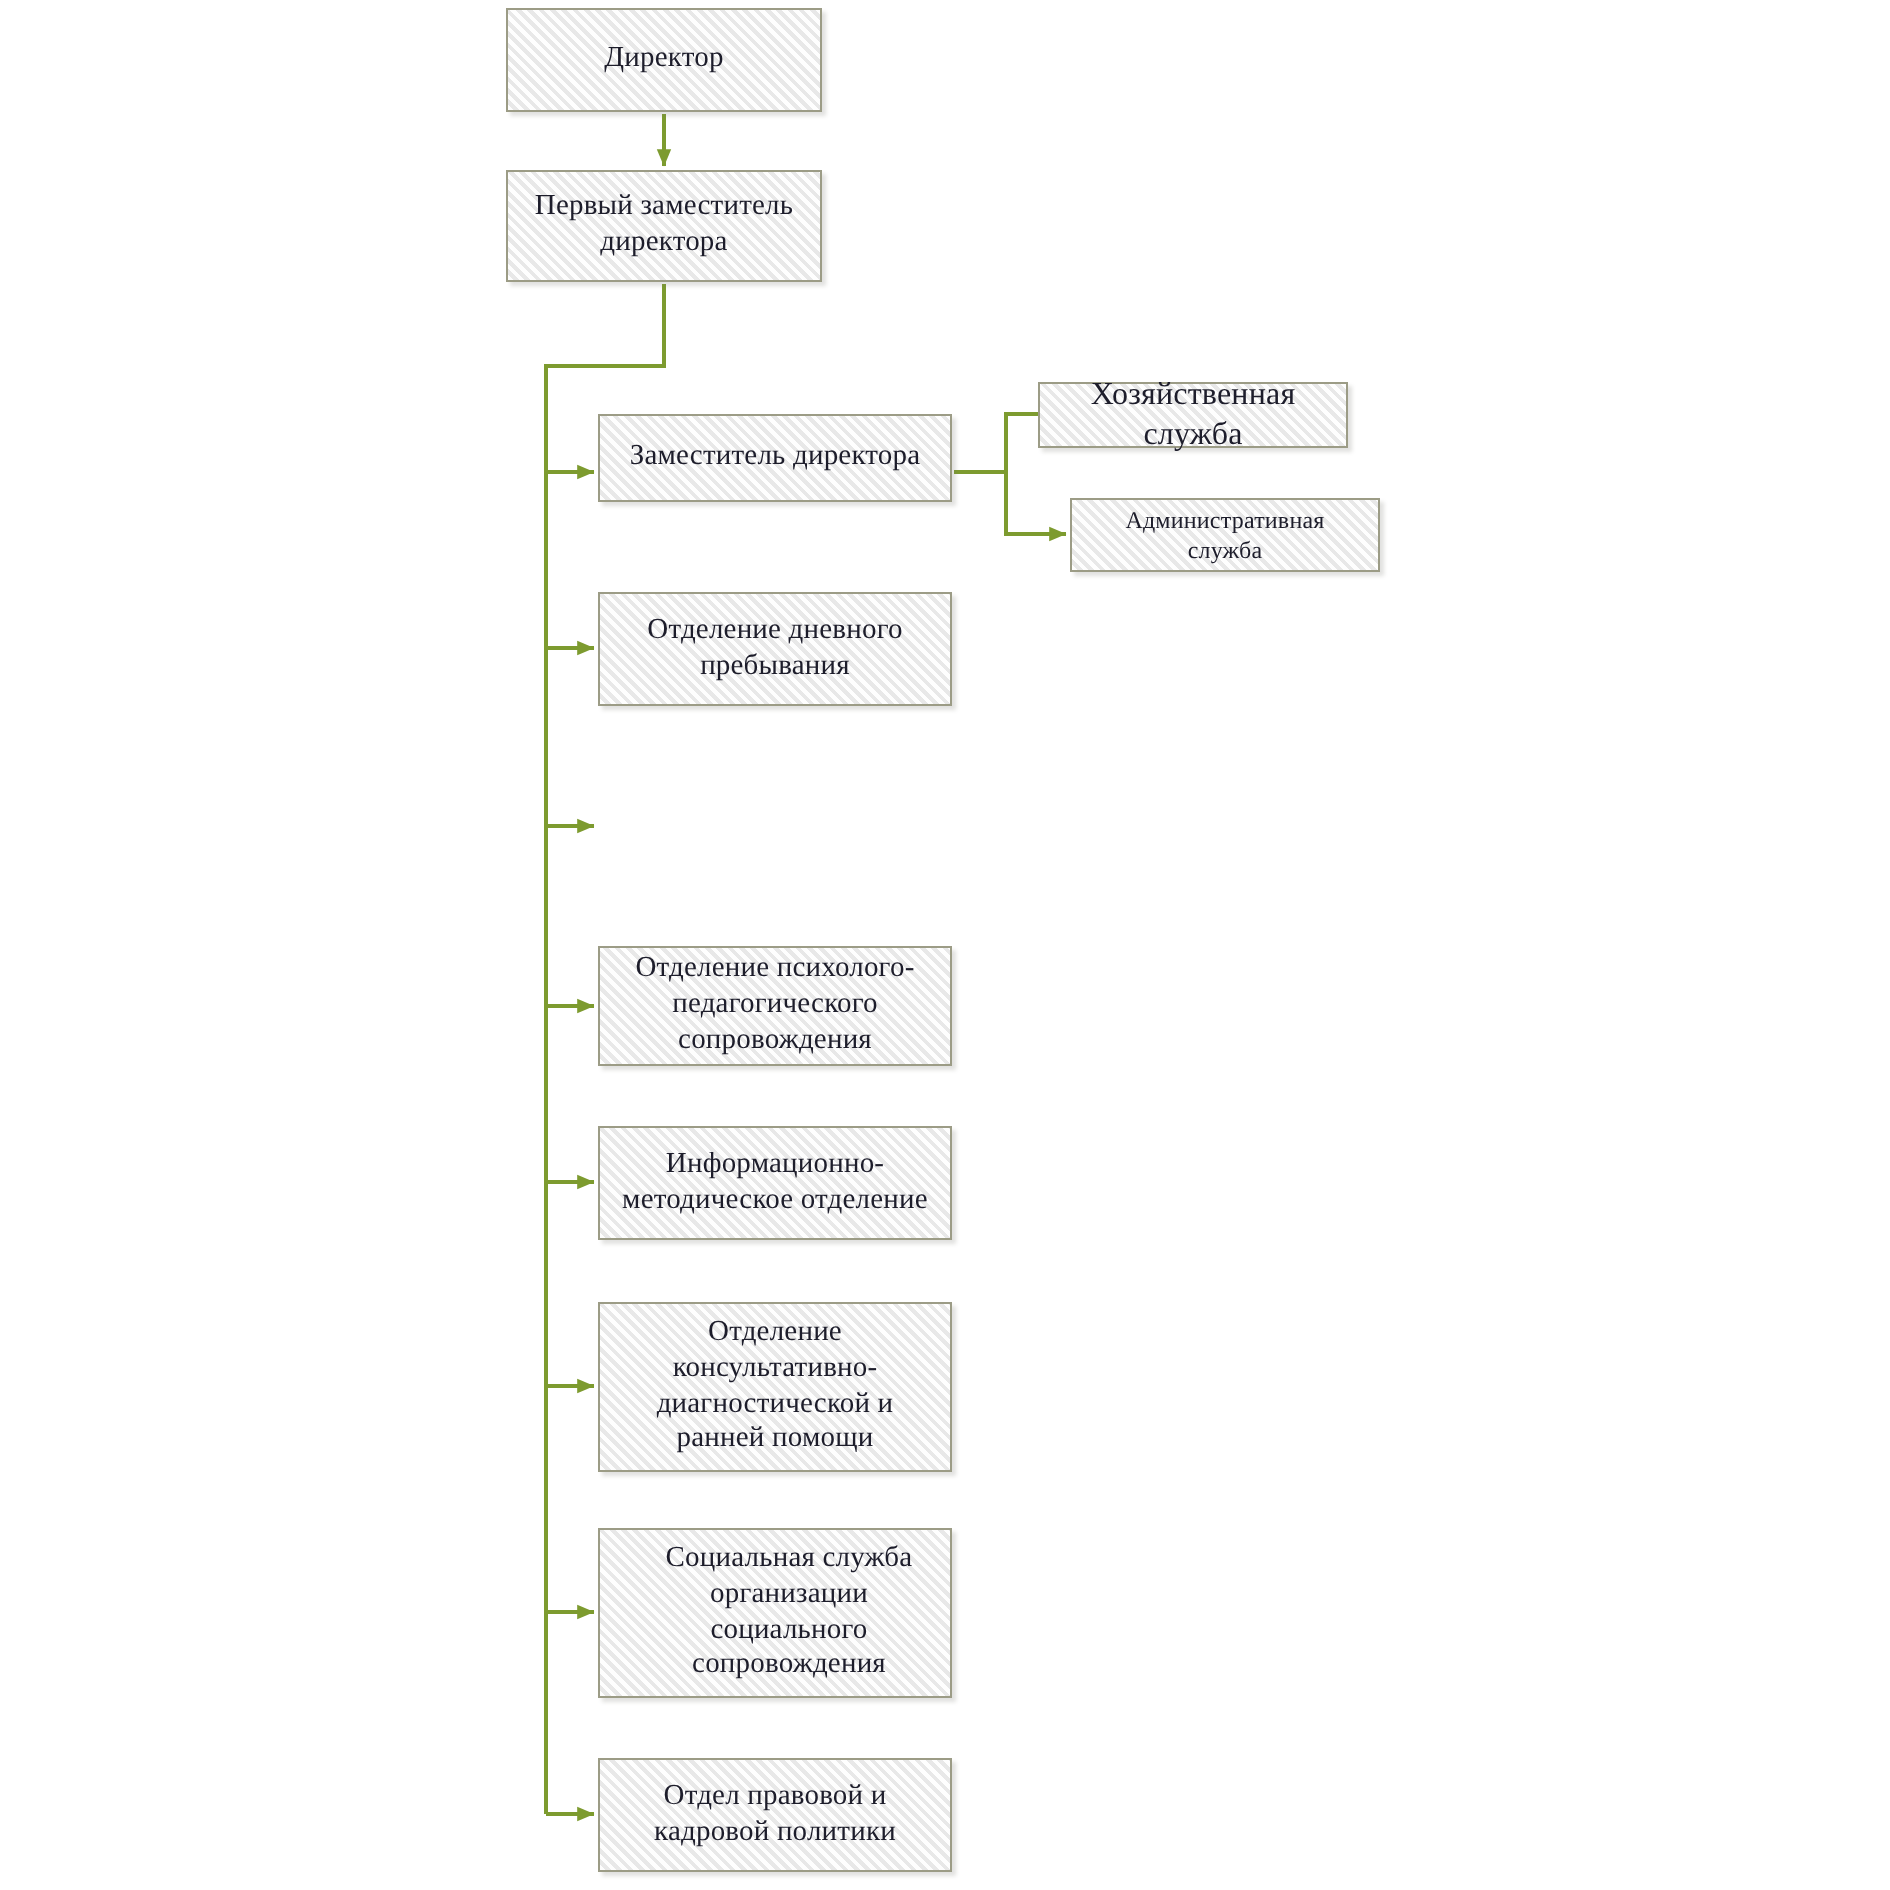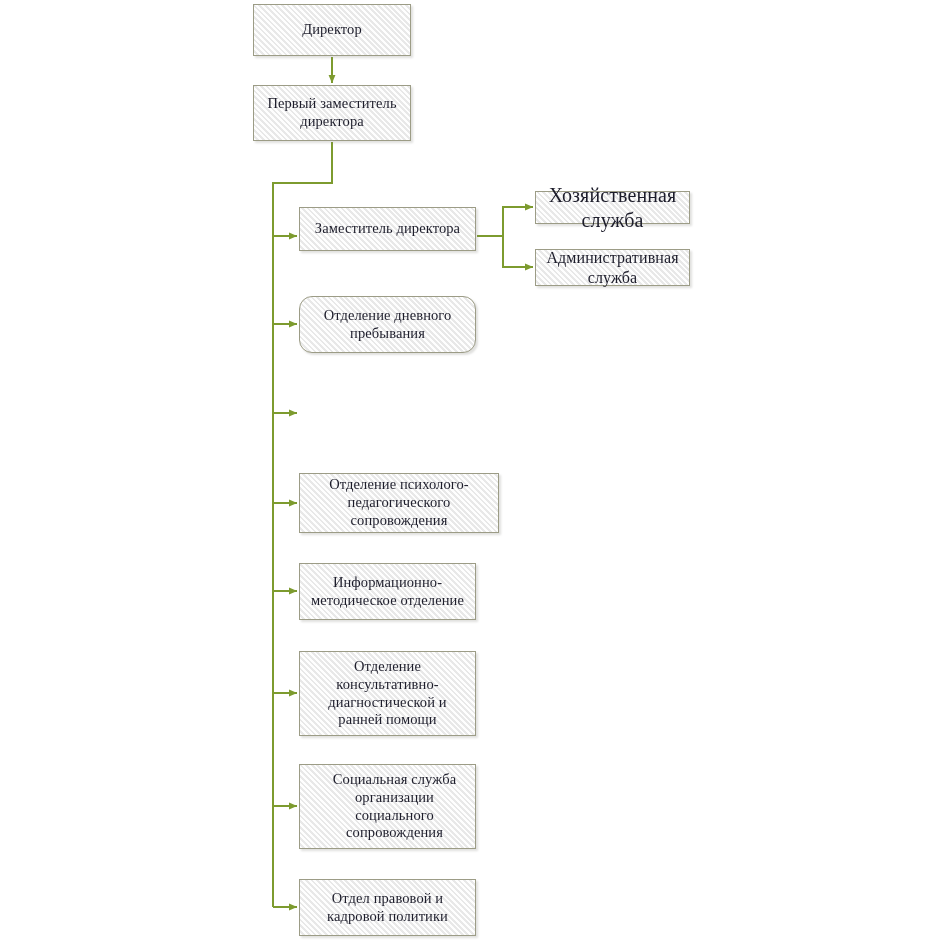--- a/index.html
+++ b/index.html
@@ -91,36 +91,36 @@
   </div>
 
   <div class="node" style="left:253px; top:4px; width:158px; height:52px;">
     <span class="label">Директор</span>
   </div>
 
   <div class="node" style="left:299px; top:207px; width:177px; height:44px;">
     <span class="label">Заместитель директора</span>
   </div>
 
-  <div class="node" style="left:535px; top:191px; width:155px; height:33px; font-size:20px;">
+  <div class="node" style="left:519px; top:191px; width:155px; height:33px; font-size:16px;">
     <span class="label">Хозяйственная служба</span>
   </div>
 
-  <div class="node" style="left:535px; top:249px; width:155px; height:37px; font-size:16px;">
+  <div class="node" style="left:535px; top:249px; width:155px; height:37px; font-size:12px;">
     <span class="label">Административная
 служба</span>
   </div>
 
-  <div class="node" style="left:299px; top:296px; width:177px; height:57px;border-radius:13px;">
+  <div class="node" style="left:299px; top:296px; width:177px; height:57px;">
     <span class="label">Отделение дневного
 пребывания</span>
   </div>
 
 
-  <div class="node" style="left:299px; top:473px; width:200px; height:60px;">
+  <div class="node" style="left:299px; top:473px; width:177px; height:60px;">
     <span class="label">Отделение психолого-
 педагогического
 сопровождения</span>
   </div>
 
   <div class="node" style="left:299px; top:563px; width:177px; height:57px;">
     <span class="label">Информационно-
 методическое отделение</span>
   </div>
 

